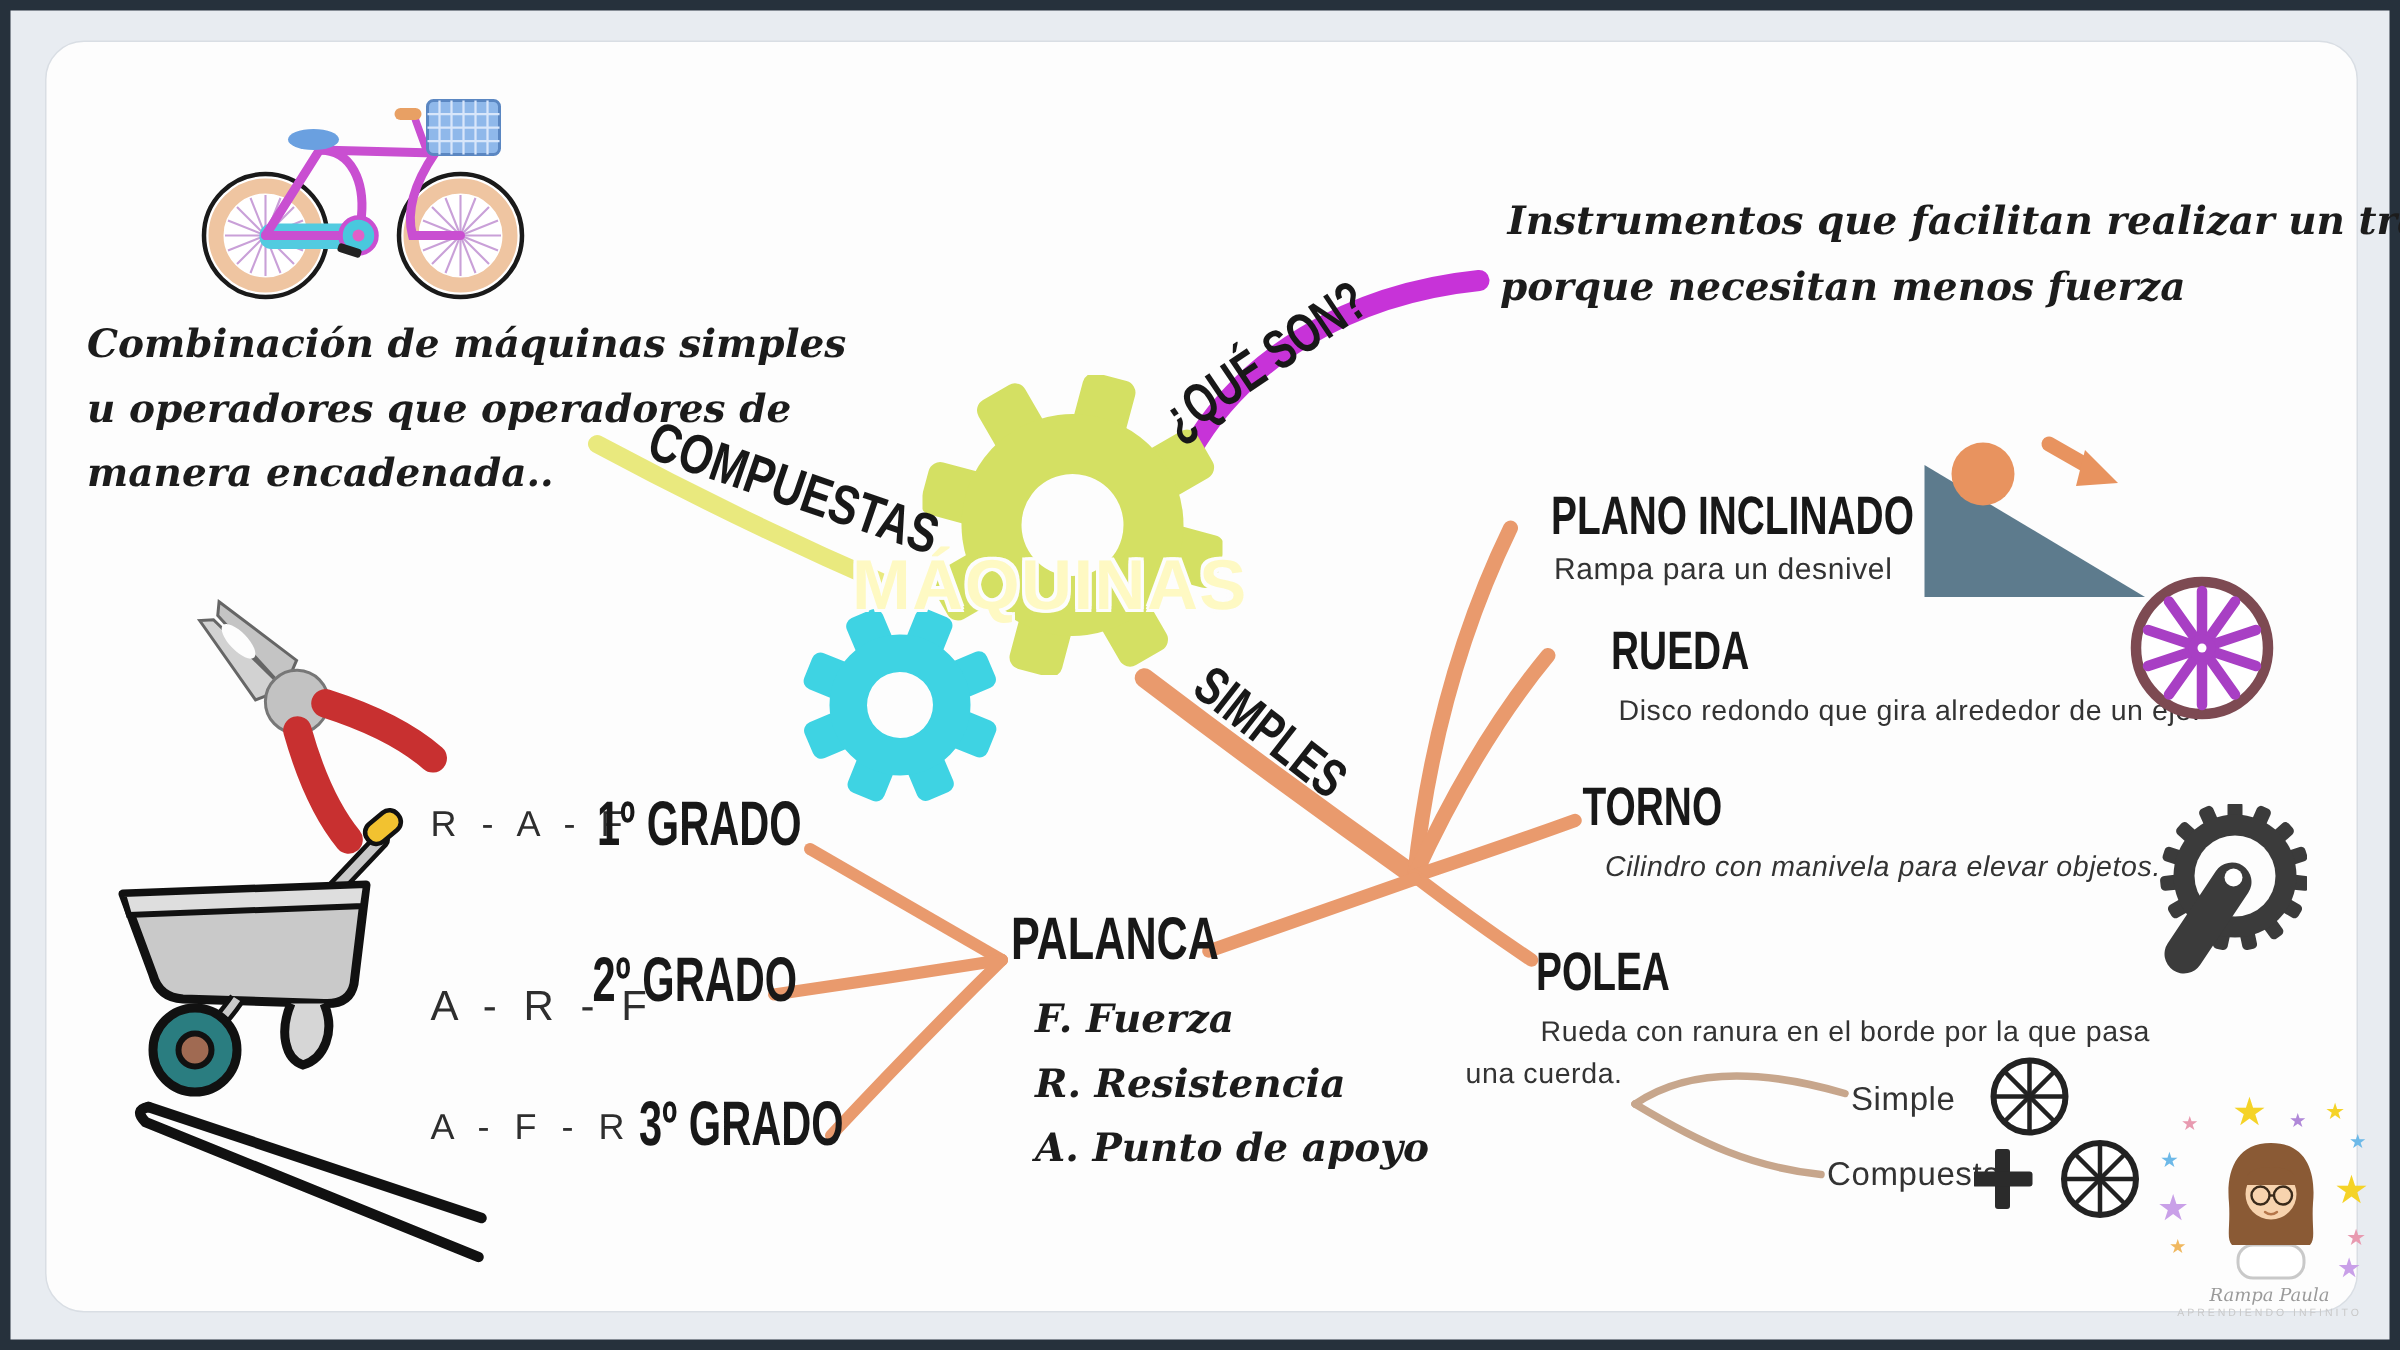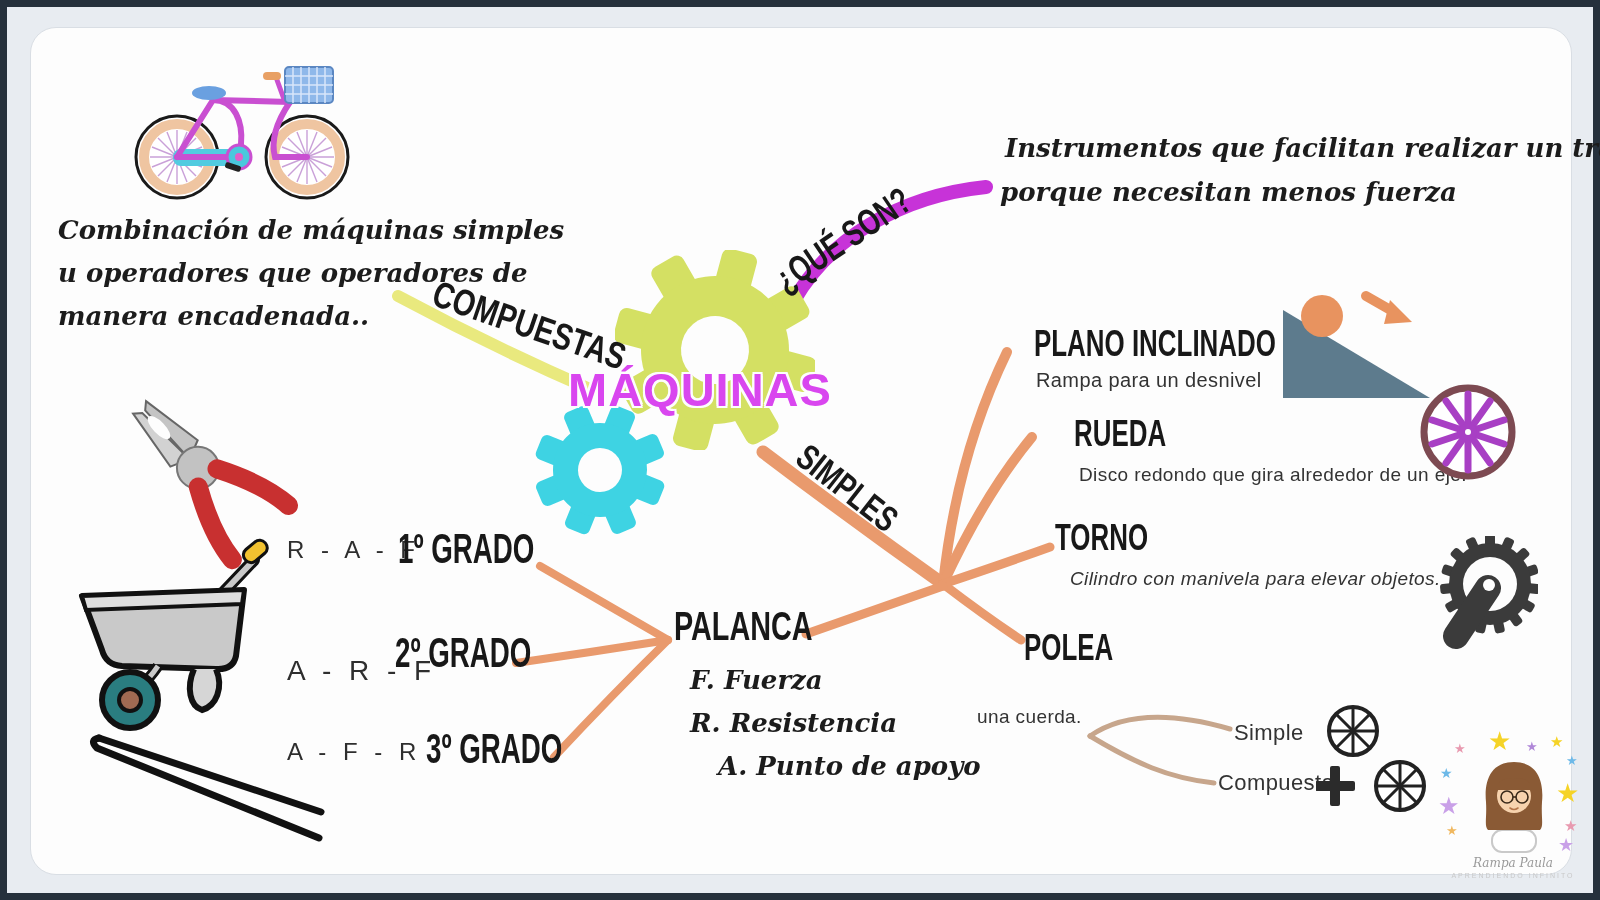--- a/index.html
+++ b/index.html
@@ -11,21 +11,21 @@
   .abs{position:absolute;}
   
   .cond{font-weight:700;color:#181818;white-space:nowrap;transform-origin:left top;
         letter-spacing:0px;line-height:1;}
   
   .cap{font-weight:400;color:#333;white-space:nowrap;letter-spacing:.4px;line-height:1.35;}
   
   .script{font-family:"DejaVu Serif",serif;font-style:italic;font-weight:600;color:#1c1c1c;
           white-space:nowrap;line-height:1.55;}
   .order{font-weight:400;color:#2e2e2e;letter-spacing:5px;white-space:nowrap;}
-  .maintitle{font-weight:800;color:#d946ef;letter-spacing:1px;white-space:nowrap;
+  .maintitle{font-weight:800;color:#fef9c3;letter-spacing:1px;white-space:nowrap;
     text-shadow:2px 0 0 #fdfdfd,-2px 0 0 #fdfdfd,0 2px 0 #fdfdfd,0 -2px 0 #fdfdfd,
                 2px 2px 0 #fdfdfd,-2px -2px 0 #fdfdfd,2px -2px 0 #fdfdfd,-2px 2px 0 #fdfdfd;}
   .logo-name{font-family:"DejaVu Serif",serif;font-style:italic;font-size:12px;color:#9a9a9a;text-align:center;}
   .logo-tag{font-size:7px;letter-spacing:2px;color:#c9c9c9;text-align:center;}
   .star{position:absolute;line-height:1;}
   svg{display:block;}
 </style>
 </head>
 <body>
 
@@ -201,20 +201,21 @@
         <rect x="-5" y="-50" width="10" height="13" rx="3" transform="rotate(336)"></rect>
       </g>
       <circle r="41"></circle>
       <circle r="27" fill="#fdfdfd"></circle>
     </g>
     <line x1="60" y1="52" x2="28" y2="100" stroke="#3b3b3b" stroke-width="26" stroke-linecap="round"></line>
     <circle cx="61" cy="49" r="6" fill="#fff"></circle>
   </svg>
 
   <div class="abs cond" style="left:1024px;top:630px;font-size:36px;transform:scaleX(.72);">POLEA</div>
+  <div class="abs cap" style="left:1027px;top:676px;font-size:19px;">Rueda con ranura en el borde por la que pasa</div>
   <div class="abs cap" style="left:977px;top:704px;font-size:19px;">una cuerda.</div>
   <div class="abs cap" style="left:1234px;top:718px;font-size:22px;">Simple</div>
   <div class="abs cap" style="left:1218px;top:768px;font-size:22px;">Compuesta</div>
   <svg class="abs" style="left:1325px;top:703px;" width="56" height="56" viewBox="0 0 56 56">
     <circle cx="28" cy="28" r="24" fill="#fff" stroke="#222" stroke-width="4"></circle>
     <g stroke="#222" stroke-width="3">
       <line x1="28" y1="5" x2="28" y2="51"></line>
         <line x1="5" y1="28" x2="51" y2="28"></line>
       <line x1="12" y1="12" x2="44" y2="44"></line>
         <line x1="44" y1="12" x2="12" y2="44"></line>
@@ -230,21 +231,21 @@
       <line x1="84" y1="5" x2="84" y2="51"></line>
         <line x1="61" y1="28" x2="107" y2="28"></line>
       <line x1="68" y1="12" x2="100" y2="44"></line>
         <line x1="100" y1="12" x2="68" y2="44"></line>
     </g>
   </svg>
 
   <div class="abs cond" style="left:674px;top:606px;font-size:40px;transform:scaleX(.72);">PALANCA</div>
   <div class="abs script" style="left:690px;top:660px;font-size:26px;">F. Fuerza</div>
   <div class="abs script" style="left:690px;top:703px;font-size:26px;">R. Resistencia</div>
-  <div class="abs script" style="left:690px;top:746px;font-size:26px;margin-left:28px;">A. Punto de apoyo</div>
+  <div class="abs script" style="left:690px;top:746px;font-size:26px;">A. Punto de apoyo</div>
 
   <div class="abs order" style="left:287px;top:536px;font-size:24px;">R - A  - F</div>
   <div class="abs cond" style="left:398px;top:528px;font-size:42px;transform:scaleX(.66);">1º GRADO</div>
   <div class="abs order" style="left:287px;top:655px;font-size:28px;">A - R - F</div>
   <div class="abs cond" style="left:395px;top:632px;font-size:42px;transform:scaleX(.66);">2º GRADO</div>
   <div class="abs order" style="left:287px;top:738px;font-size:24px;">A - F - R</div>
   <div class="abs cond" style="left:426px;top:728px;font-size:42px;transform:scaleX(.66);">3º GRADO</div>
 
   <svg class="abs" style="left:95px;top:375px;" width="210" height="200" viewBox="0 0 210 200">
     <g transform="rotate(-44 105 95)">

